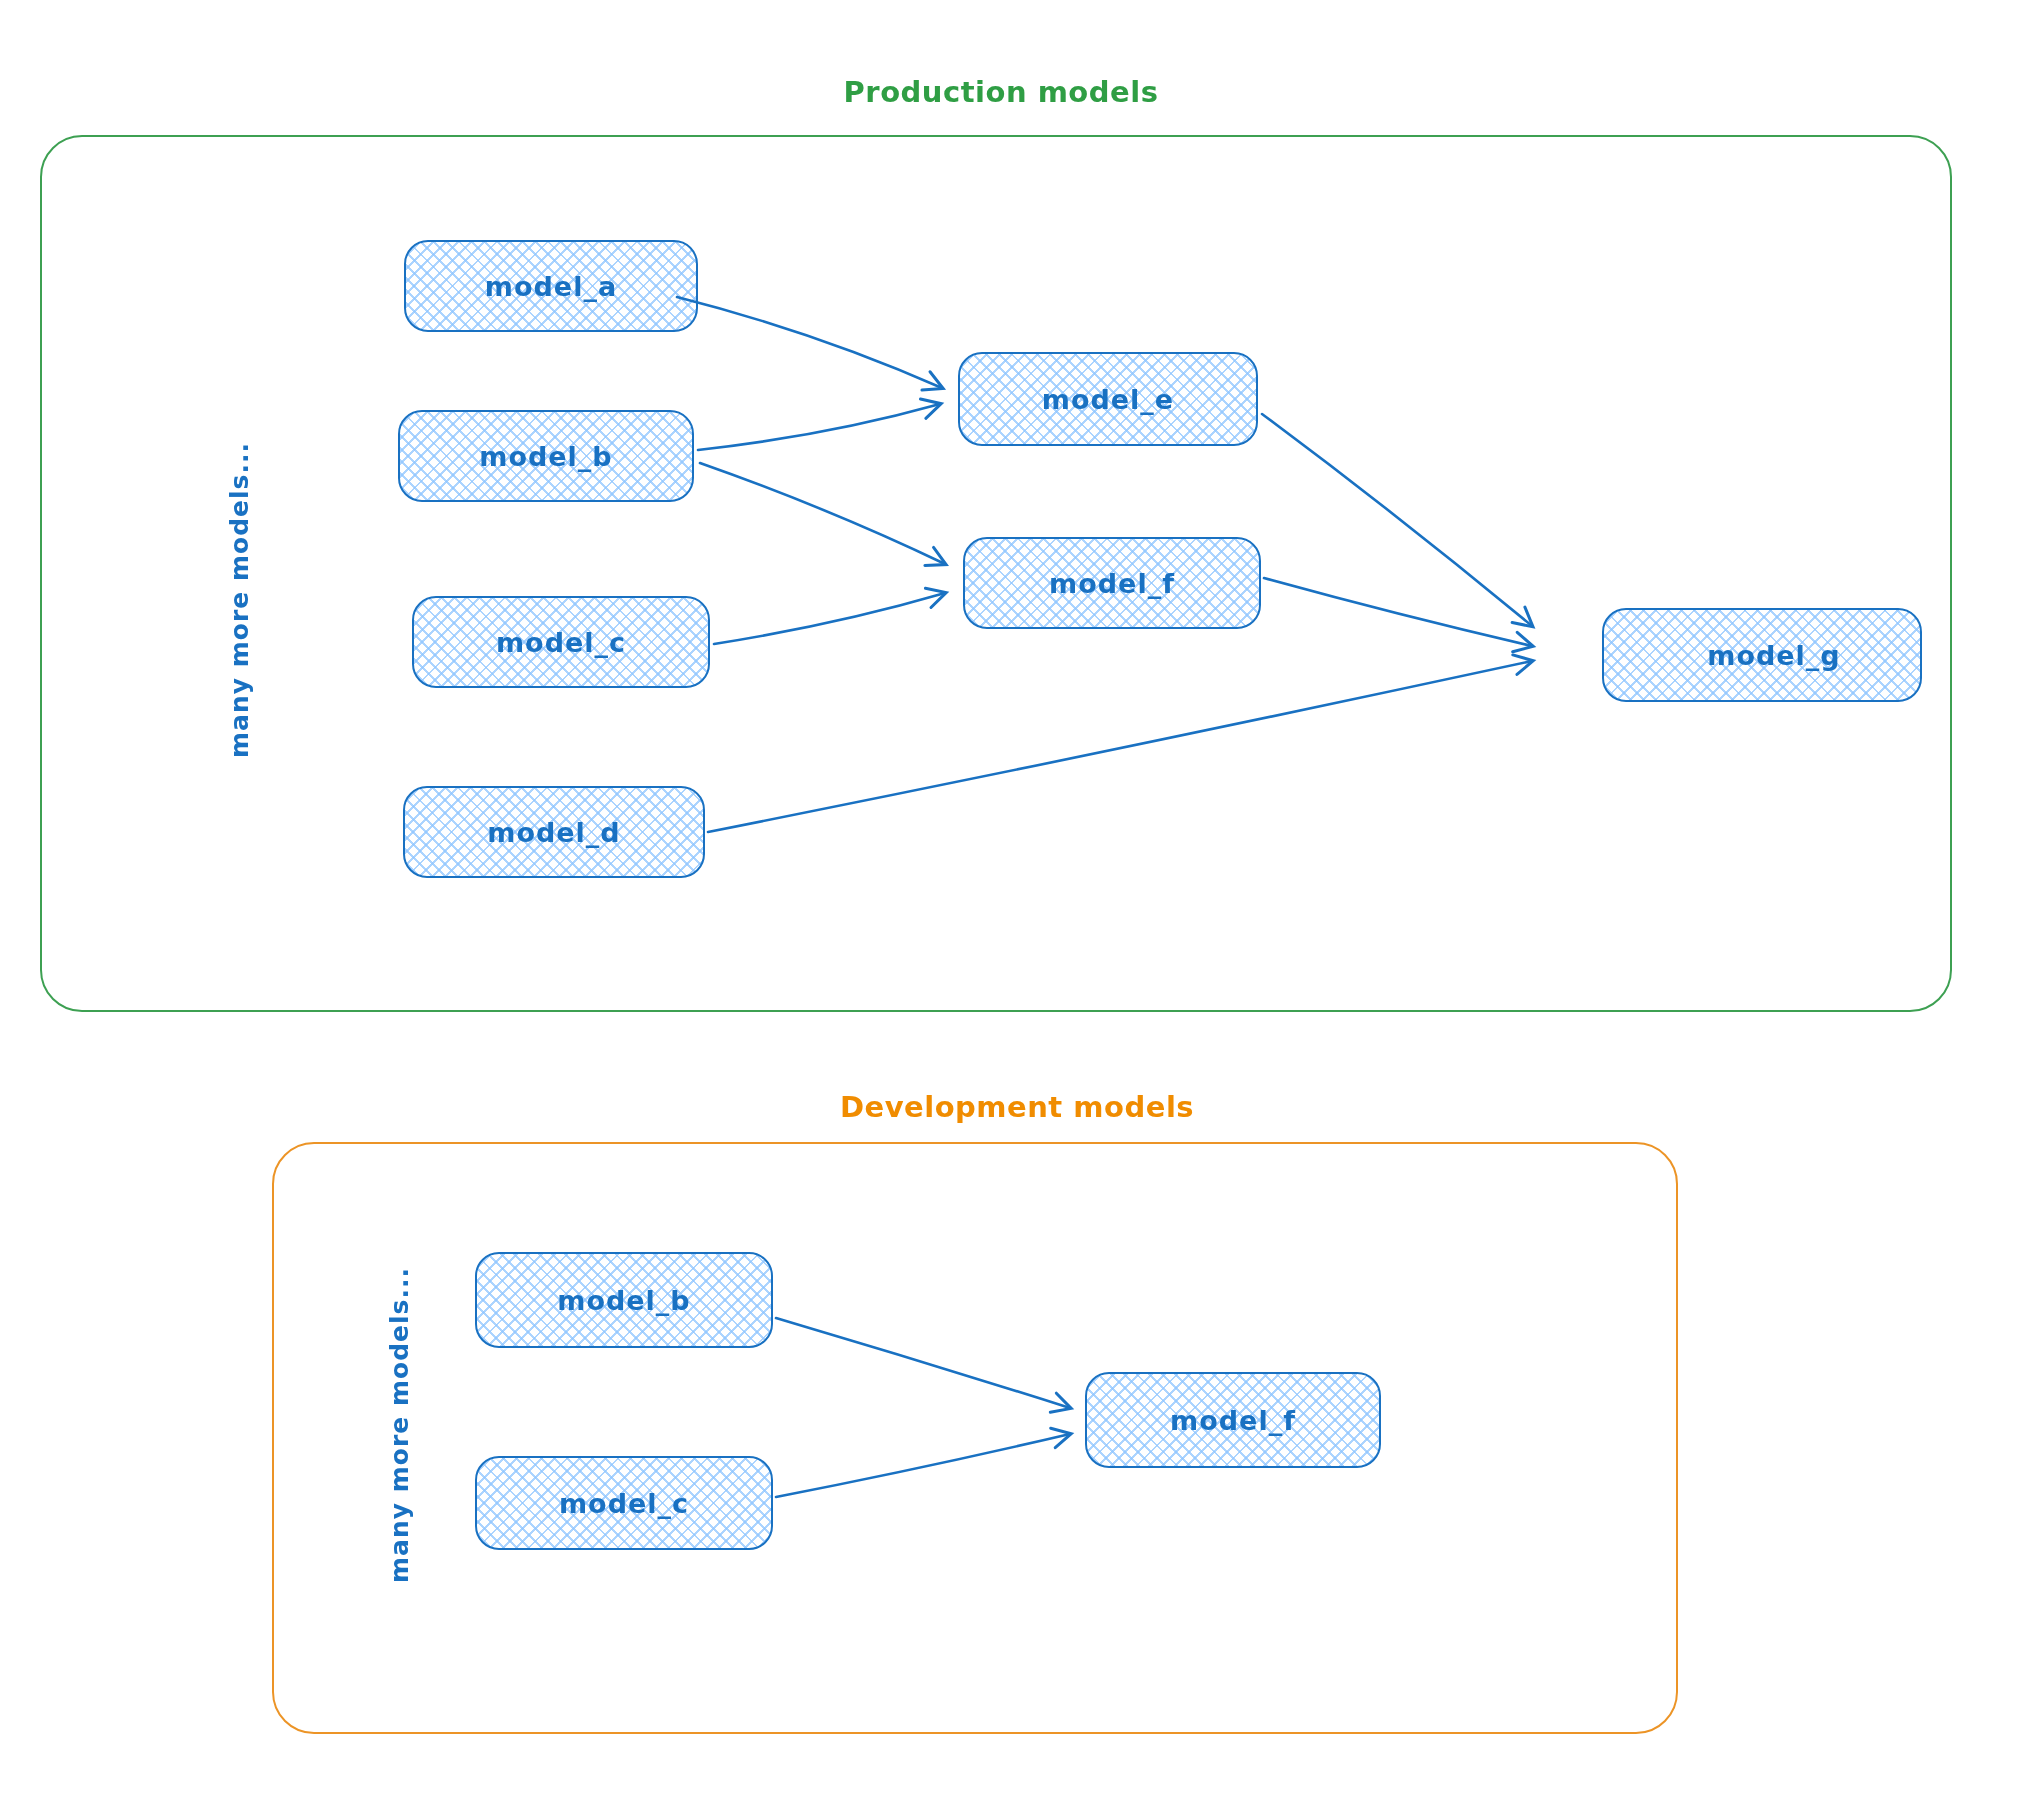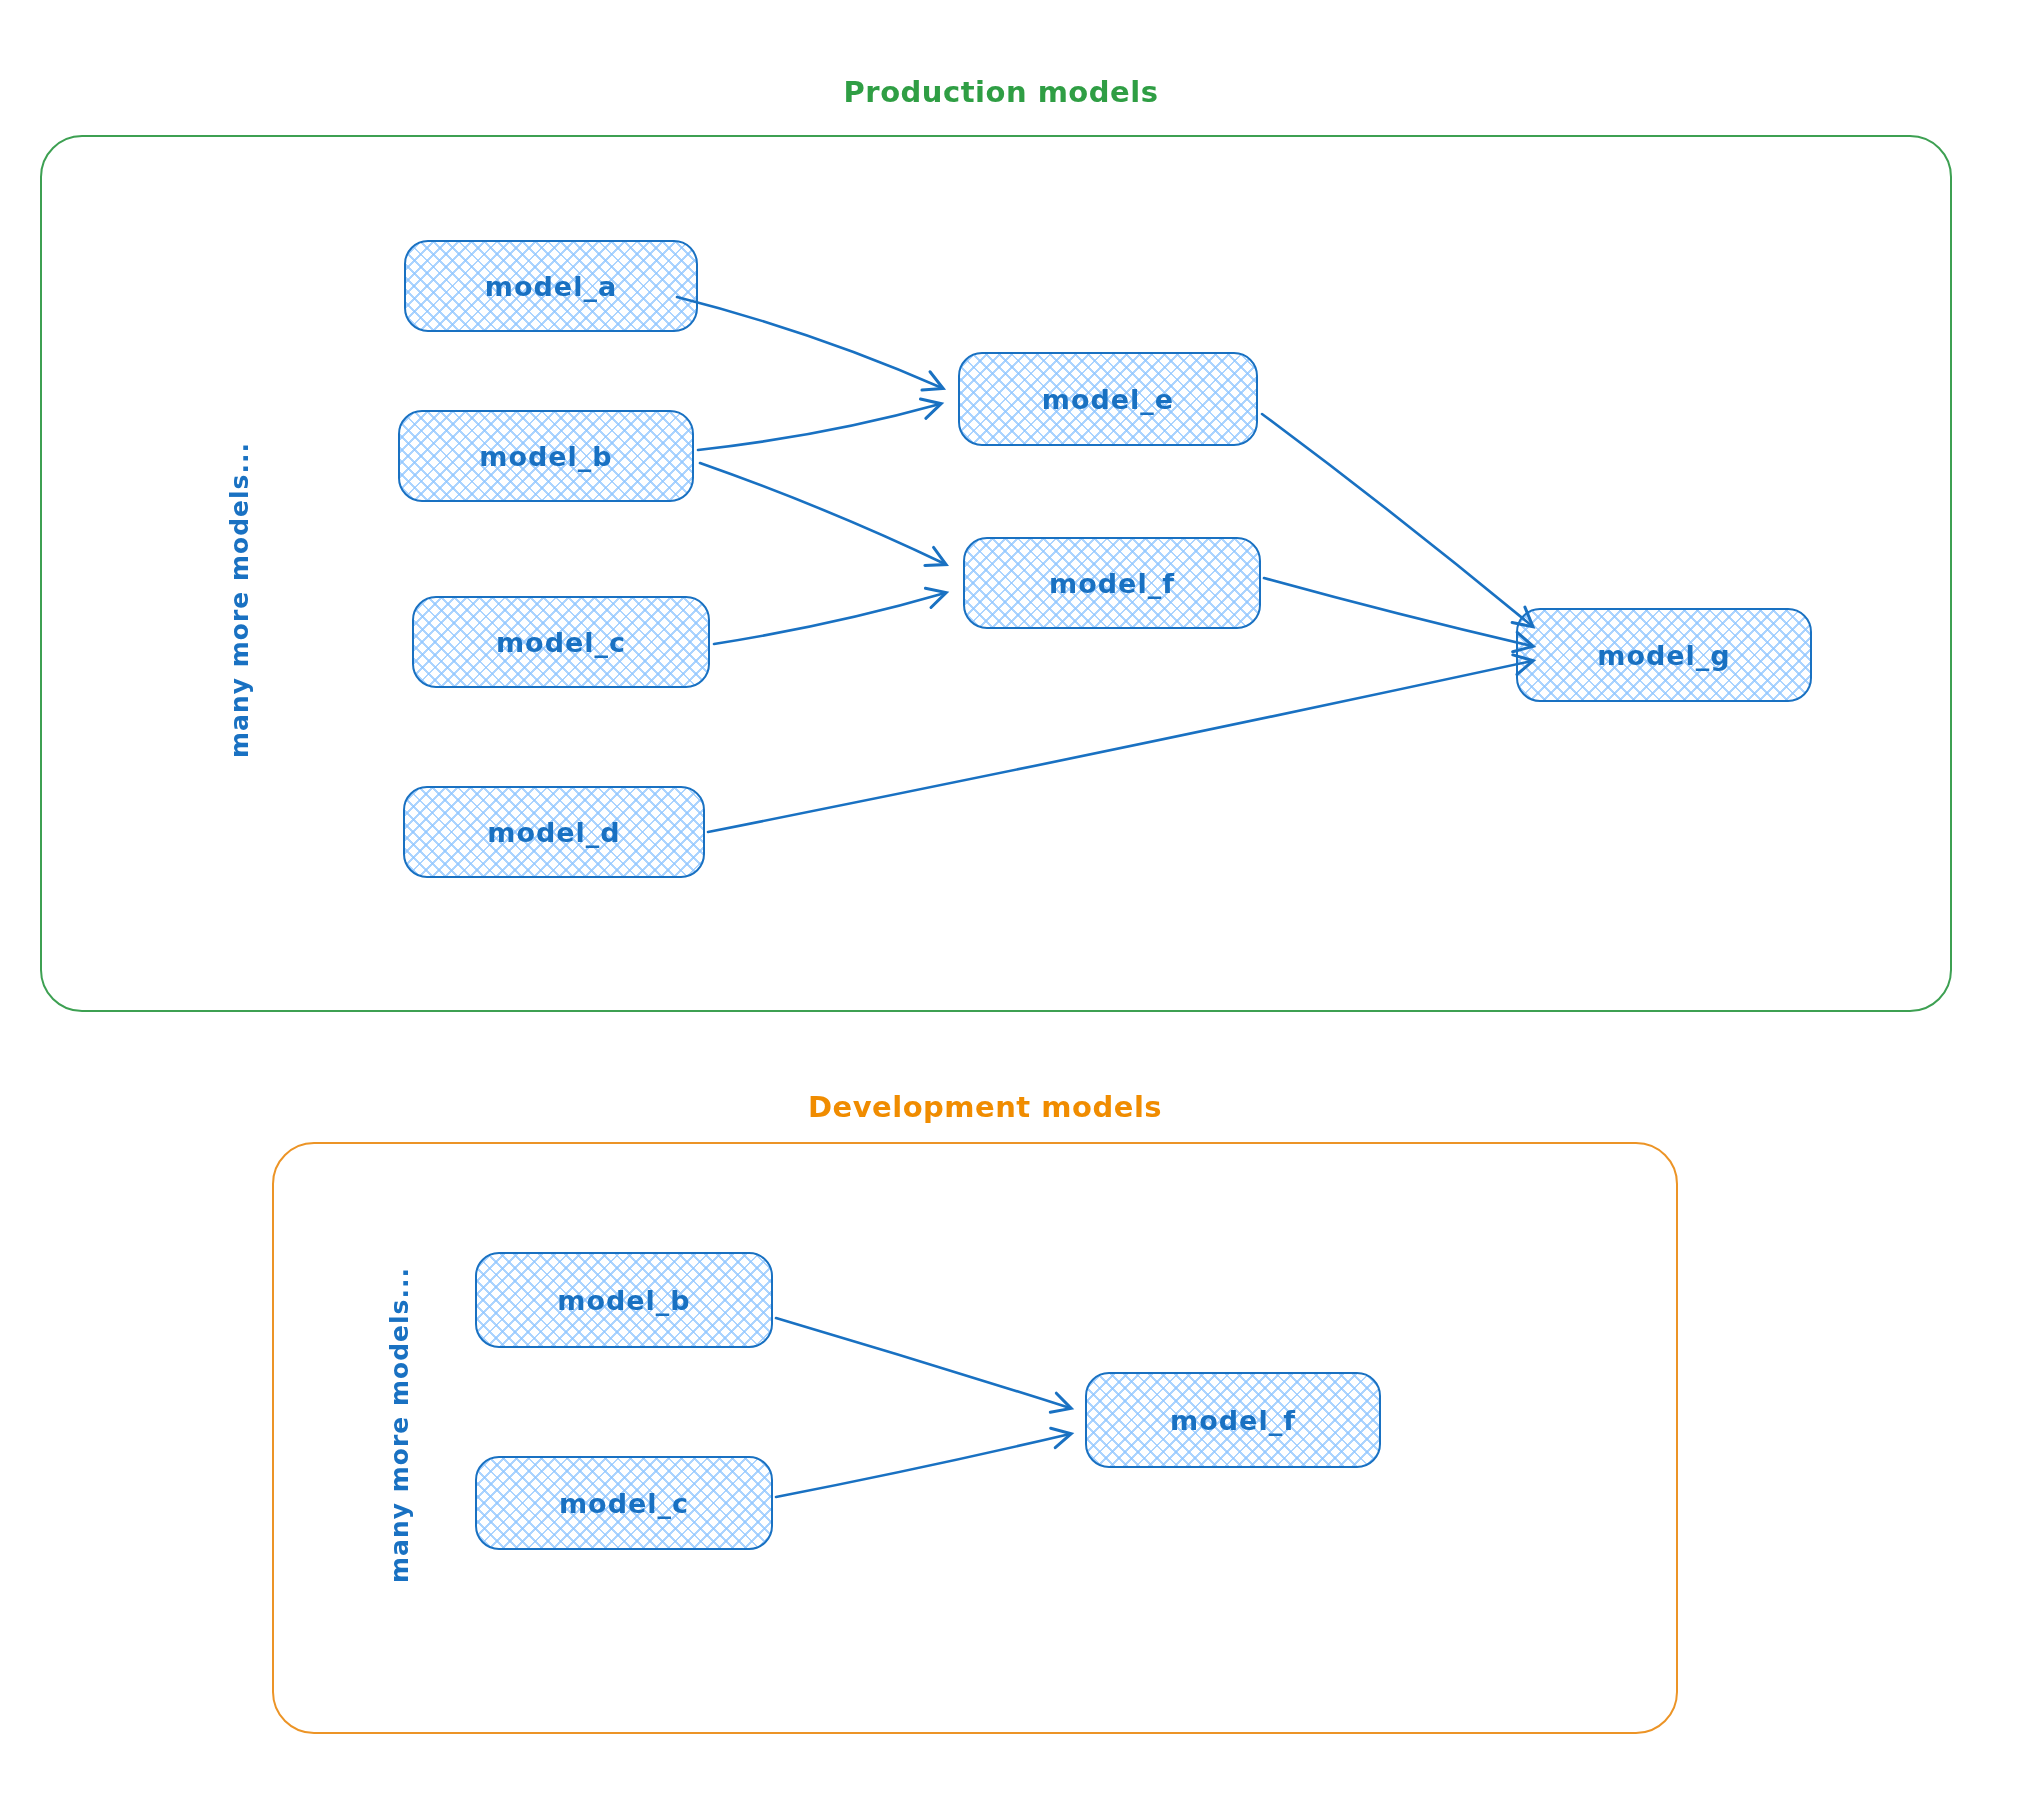--- a/index.html
+++ b/index.html
@@ -17,21 +17,21 @@
   }
   .group-title {
     position: absolute;
     transform: translateX(-50%);
     font-size: 29px;
     font-weight: 600;
     letter-spacing: 0.5px;
     white-space: nowrap;
   }
   .title-production { color: #2f9e44; margin-left: 45px; }
-  .title-development { color: #f08c00; }
+  .title-development { color: #f08c00; margin-left: 32px; }
   .container {
     position: absolute;
     border-radius: 42px;
     background: transparent;
   }
   .container-production { border: 2.5px solid #3da052; }
   .container-development { border: 2.5px solid #ec9426; }
   .node {
     position: absolute;
     border: 2.5px solid #1971c2;
@@ -101,21 +101,21 @@
   </div>
 
   <div class="node" style="left:958px; top:352px; width:296px; height:90px;">
     <span class="node-label">model_e</span>
   </div>
 
   <div class="node" style="left:963px; top:537px; width:294px; height:88px;">
     <span class="node-label">model_f</span>
   </div>
 
-  <div class="node" style="left:1516px; top:608px; width:292px; height:90px;">
+  <div class="node" style="left:1602px; top:608px; width:292px; height:90px;padding-left:24px;">
     <span class="node-label">model_g</span>
   </div>
 
   <div class="group-title title-development" style="left:985px; top:1090px;">Development models</div>
 
   <div class="container container-development" style="left:272px; top:1142px; width:1402px; height:588px;"></div>
 
   <div class="side-label" style="left:399px; top:1425px;">many more models...</div>
 
   <div class="node" style="left:475px; top:1252px; width:294px; height:92px;">

